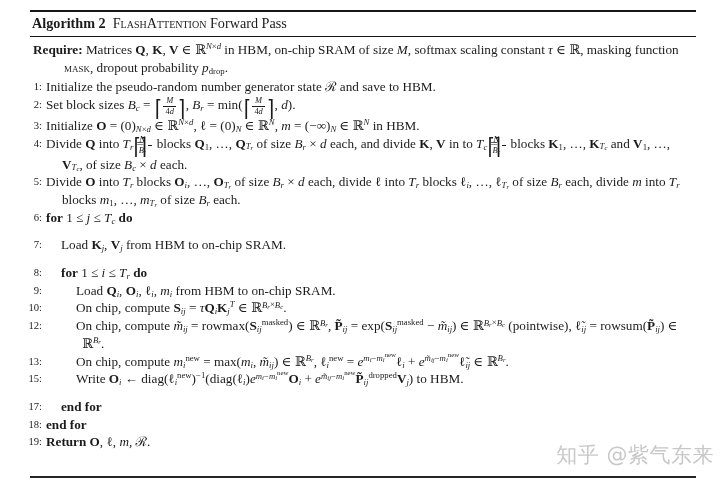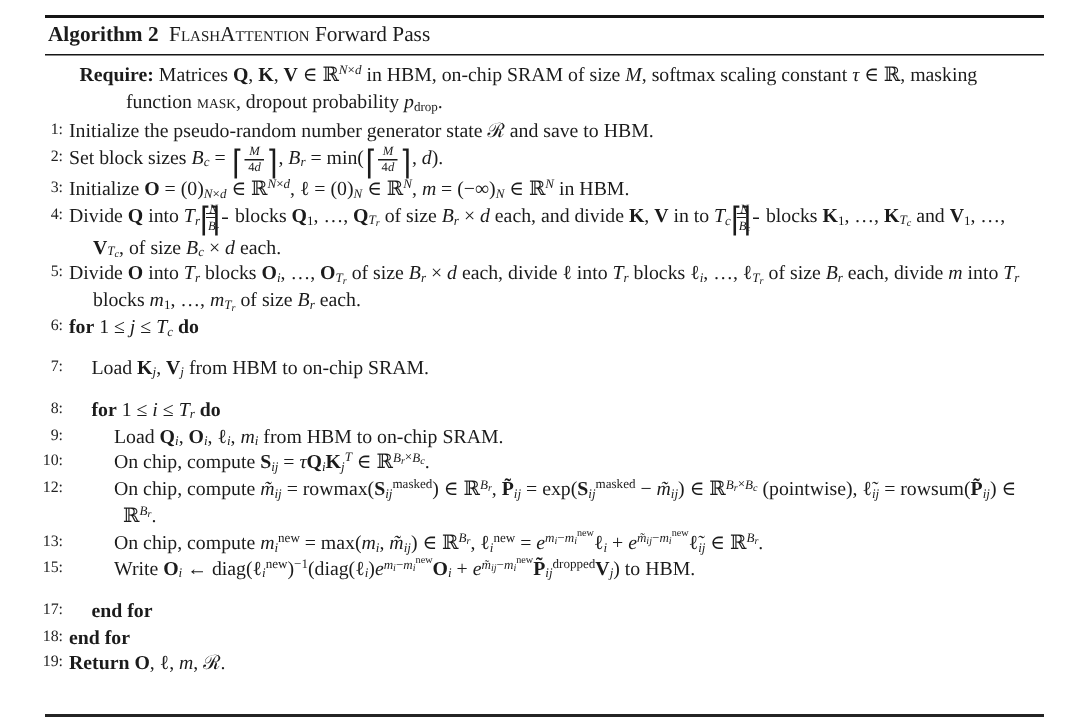--- a/index.html
+++ b/index.html
@@ -7,21 +7,21 @@
         font-family:"Liberation Serif","DejaVu Serif",serif;color:#1b1b1b;}
   .algo{position:absolute;left:30px;top:10px;width:666px;}
   .rule{background:#161616;}
   .rule-top{height:2px;}
   .rule-mid{height:1.2px;}
   .rule-bottom{position:absolute;left:30px;top:476px;width:666px;height:2px;background:#242424;}
   .header{font-size:14.2px;padding:3px 2px 4px 2px;}
   .header .lab{font-weight:bold;margin-right:7px;}
   .sc{font-variant:small-caps;}
   .abody{padding-top:4px;font-size:13.2px;}
-  .require{padding-left:34px;text-indent:-31px;line-height:18px;padding-right:2px;margin-left:20px;}
+  .require{padding-left:34px;text-indent:-31px;line-height:18px;padding-right:2px;}
   .lines{padding-left:16px;padding-right:4px;margin-top:1px;}
   .line{position:relative;}
   .txt{display:block;line-height:17.7px;}
   .num{position:absolute;right:calc(100% + 4px);top:3px;width:34px;text-align:right;
        font-size:10.6px;color:#222;white-space:nowrap;}
   .ind0{margin-left:0;}
   .ind1{margin-left:15px;margin-top:10px;}
   .ind2{margin-left:30px;}
   .hang16{padding-left:16px;text-indent:-16px;}
   .hang6{padding-left:6px;text-indent:-6px;}
@@ -134,13 +134,14 @@
   </div>
 
   <div class="line">
     <span class="num">19:</span>
     <span class="txt ind0"><b>Return</b> <b>O</b>, ℓ, <i>m</i>, ℛ.</span>
   </div>
 </div>
     </div>
   </div>
   <div class="rule-bottom"></div>
+  <div class="wm">知乎 @紫气东来</div>
 </div>
 
 </body></html>

